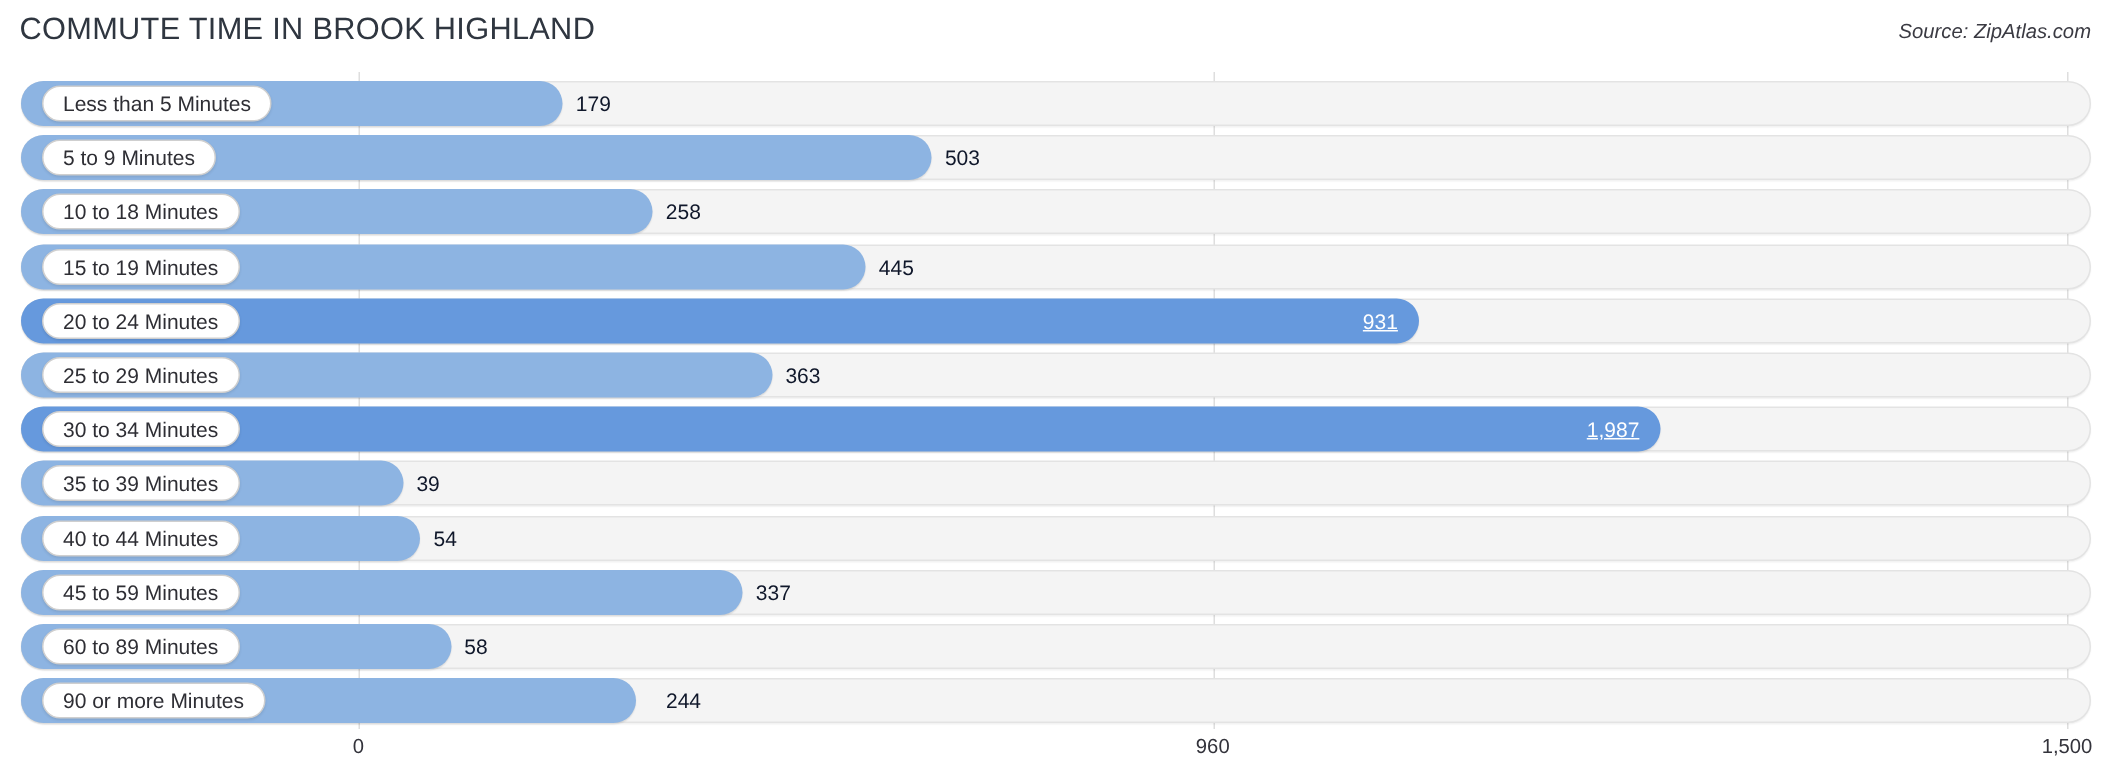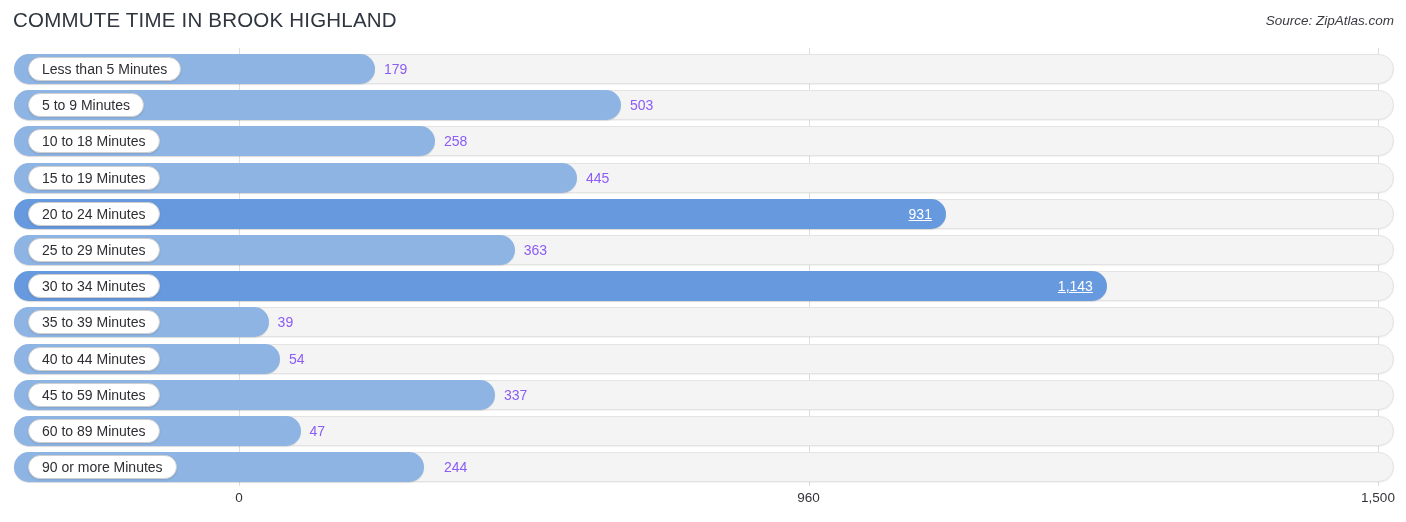--- a/index.html
+++ b/index.html
@@ -122,21 +122,21 @@
     box-shadow: 0 1px 2px rgba(0,0,0,0.10);
   }
 
   
   .bar-value {
     position: absolute;
     top: 0;
     height: 30px;
     line-height: 30px;
     font-size: 14px;
-    color: #8b5cf6;
+    color: #0f172a;
     white-space: nowrap;
   }
   .bar-value.outside {
     padding-left: 9px;
   }
   .bar-value.inside {
     color: #ffffff;
     transform: translateX(-100%);
     padding-right: 14px;
     text-decoration: underline;
@@ -208,21 +208,21 @@
         <div class="bar-row" style="top: 187px;">
           <div class="row-track"></div>
           <div class="bar-fill" style="width: 500.638px; background: rgb(141, 180, 226);"></div>
           <div class="label-pill">25 to 29 Minutes</div>
           <div class="bar-value outside" style="left: 500.638px;">363</div>
         </div>
         <div class="bar-row" style="top: 223.2px;">
           <div class="row-track"></div>
           <div class="bar-fill accent" style="width: 1092.92px; background: rgb(102, 153, 221);"></div>
           <div class="label-pill">30 to 34 Minutes</div>
-          <div class="bar-value inside" style="left: 1092.92px;">1,143</div>
+          <div class="bar-value inside" style="left: 1092.92px;">1,987</div>
         </div>
         <div class="bar-row" style="top: 259.4px;">
           <div class="row-track"></div>
           <div class="bar-fill" style="width: 254.614px; background: rgb(141, 180, 226);"></div>
           <div class="label-pill">35 to 39 Minutes</div>
           <div class="bar-value outside" style="left: 254.614px;">39</div>
         </div>
         <div class="bar-row" style="top: 295.6px;">
           <div class="row-track"></div>
           <div class="bar-fill" style="width: 266.004px; background: rgb(141, 180, 226);"></div>
@@ -232,21 +232,21 @@
         <div class="bar-row" style="top: 331.8px;">
           <div class="row-track"></div>
           <div class="bar-fill" style="width: 480.895px; background: rgb(141, 180, 226);"></div>
           <div class="label-pill">45 to 59 Minutes</div>
           <div class="bar-value outside" style="left: 480.895px;">337</div>
         </div>
         <div class="bar-row" style="top: 368px;">
           <div class="row-track"></div>
           <div class="bar-fill" style="width: 286.506px; background: rgb(141, 180, 226);"></div>
           <div class="label-pill">60 to 89 Minutes</div>
-          <div class="bar-value outside" style="left: 286.506px;">47</div>
+          <div class="bar-value outside" style="left: 286.506px;">58</div>
         </div>
         <div class="bar-row" style="top: 404.2px;">
           <div class="row-track"></div>
           <div class="bar-fill" style="width: 410.277px; background: rgb(141, 180, 226);"></div>
           <div class="label-pill">90 or more Minutes</div>
           <div class="bar-value outside" style="left: 421px;">244</div>
         </div>
       </div>
   </div>
 

